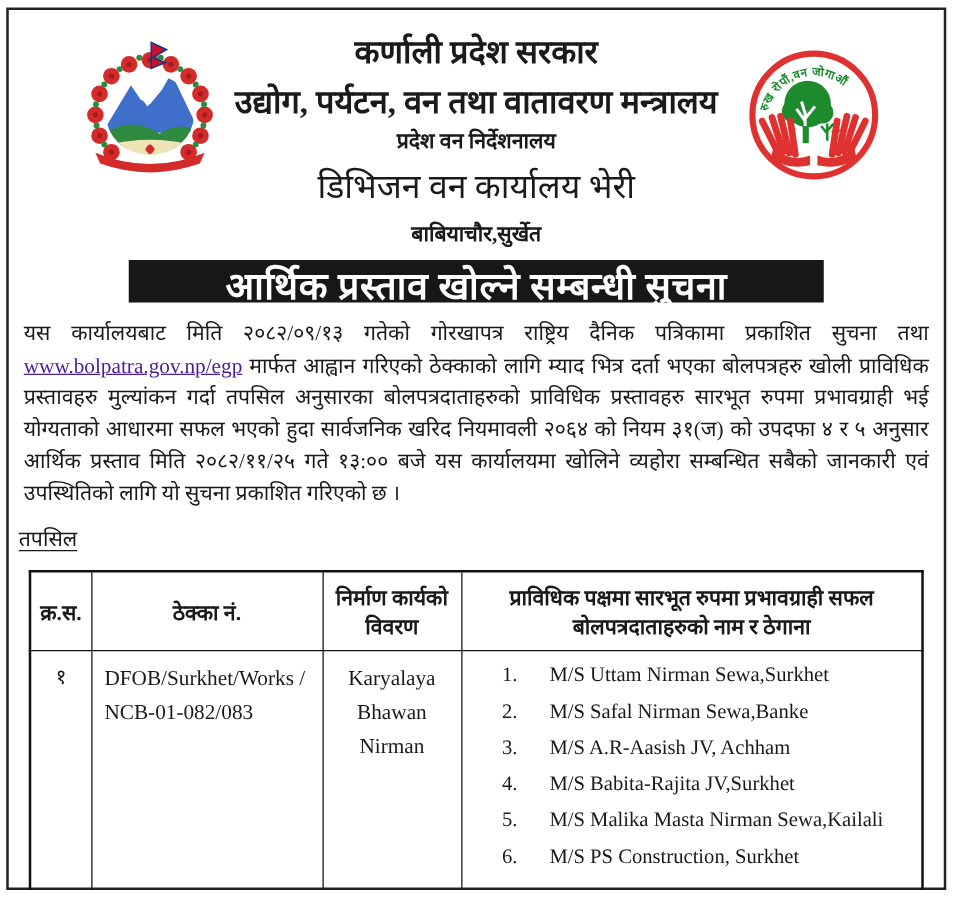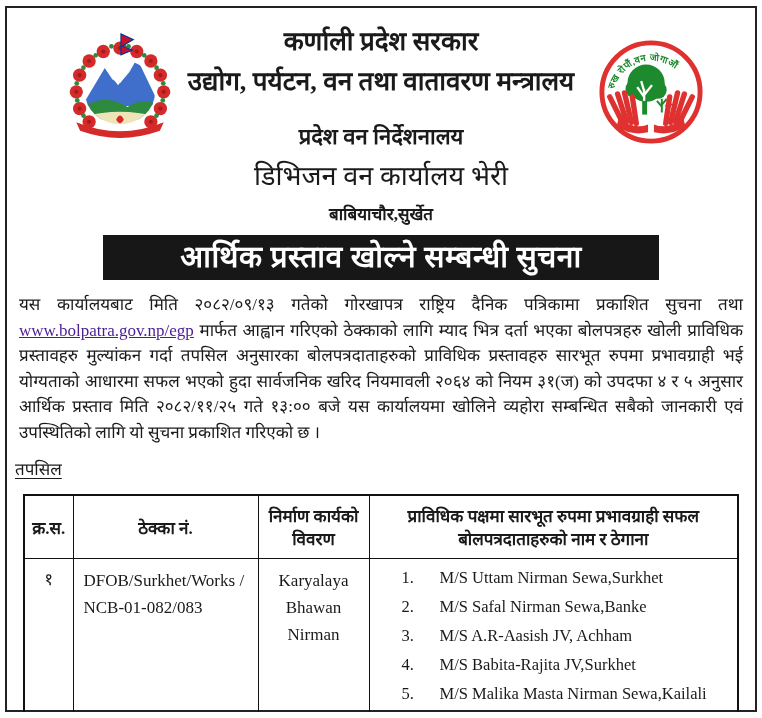--- a/index.html
+++ b/index.html
@@ -17,32 +17,32 @@
     padding: 8px 8px 0 8px;
     position: relative;
     background: #fff;
   }
   
   .header { position: relative; text-align: center; }
   .logo-left  { position: absolute; left: 48px;  top: 16px; width: 114px; height: 114px; }
   .logo-right { position: absolute; right: 42px; top: 22px; width: 108px; height: 108px; }
   .h-line1 { font-size: 26px; font-weight: bold; padding-top: 6px; }
   .h-line2 { font-size: 26px; font-weight: bold; margin-top: 4px; }
-  .h-line3 { font-size: 22px; font-weight: bold; margin-top: 22px; }
+  .h-line3 { font-size: 17px; font-weight: bold; margin-top: 2px; }
   .h-line4 { font-size: 27px; font-weight: normal; margin-top: 6px; }
   .h-line5 { font-size: 17px; font-weight: bold; margin-top: 9px; }
   .banner {
     margin: 10px auto 0 auto;
     width: 556px;
     background: #171717;
     color: #ffffff;
     font-size: 30px;
     font-weight: bold;
     line-height: 44px;
-    height: 45px;
+    height: 34px;
     letter-spacing: 0.5px;
   }
   
   .notice {
     margin: 12px 4px 0 4px;
     font-size: 17px;
     line-height: 25.5px;
     text-align: justify;
   }
   .notice a {

